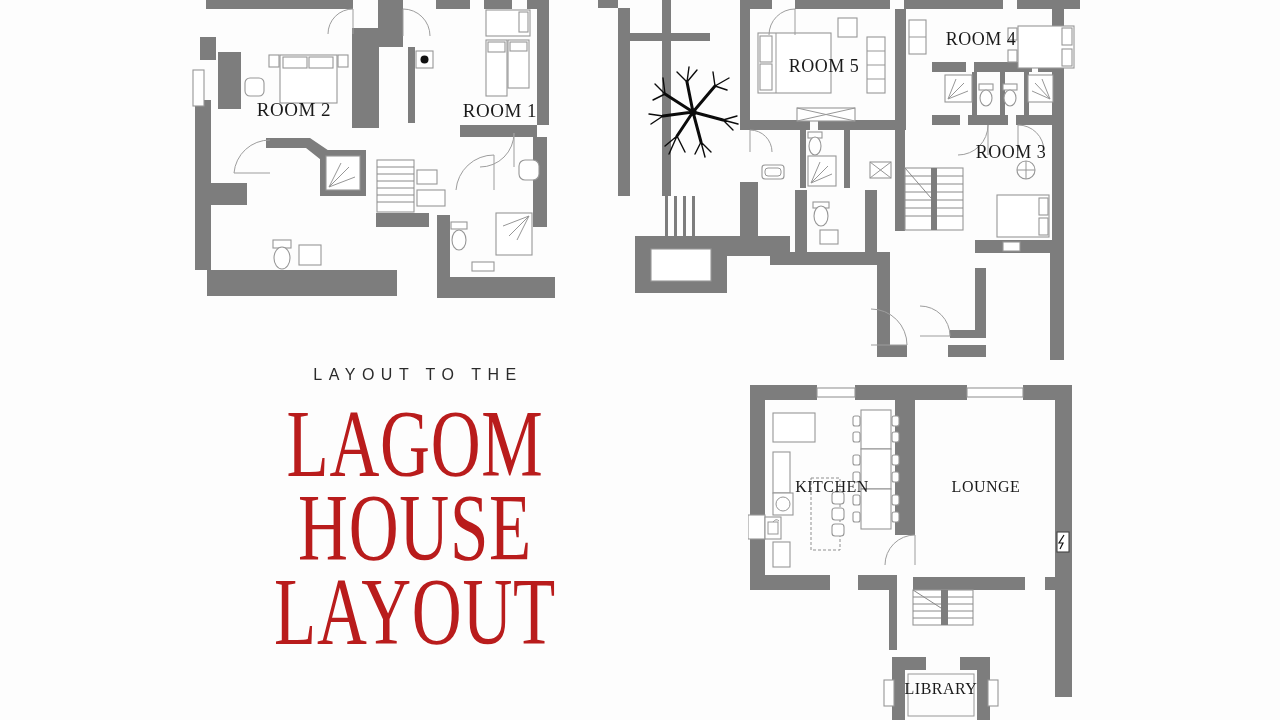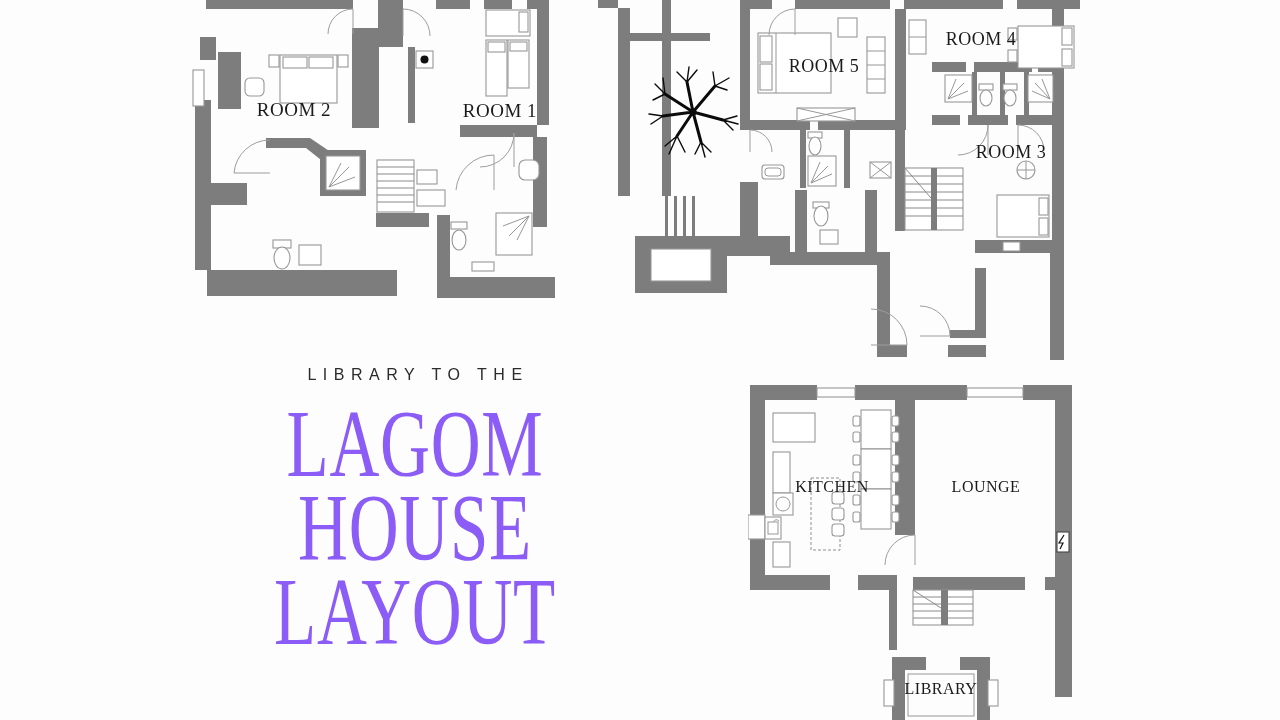--- a/index.html
+++ b/index.html
@@ -15,21 +15,21 @@
   .stair{stroke:#8a8a8a;stroke-width:1;}
   .dark{fill:#111;}
   .tree{stroke:#0b0b0b;fill:none;stroke-linecap:round;}
   .lbl{font-family:"Liberation Serif",serif;fill:#1a1a1a;text-anchor:middle;letter-spacing:.5px;}
   .lblA{font-size:19px;}
   .lblB{font-size:18px;}
   .lblC{font-size:16px;}
   
   .eyebrow{position:absolute;left:230px;top:366px;width:370px;text-align:center;
            font-weight:400;font-size:16px;letter-spacing:6.5px;text-indent:6px;color:#2b2b2b;}
-  .title{position:absolute;left:215px;top:402px;width:400px;text-align:center;color:#8b5cf6;}
+  .title{position:absolute;left:215px;top:402px;width:400px;text-align:center;color:#b91c1c;}
   .title span{display:block;font-family:"Liberation Serif",serif;font-weight:400;
               font-size:96px;line-height:84px;letter-spacing:1px;transform:scaleX(.72);}
 </style>
 </head>
 <body>
 
 <div class="stage">
 
   <svg class="plan" style="left:189px;top:0;" width="396" height="300" viewBox="0 0 396 300">
     <g>
@@ -381,20 +381,20 @@
       <rect class="f2" x="160" y="292" width="66" height="42"></rect>
     </g>
     <g>
       <path class="door" d="M167,153 A30,30 0 0 0 137,183 M167,153 L167,183"></path>
     </g>
     <text class="lbl lblC" x="84" y="110">KITCHEN</text>
     <text class="lbl lblC" x="238" y="110">LOUNGE</text>
     <text class="lbl lblC" x="193" y="312">LIBRARY</text>
   </svg>
 
-  <div class="eyebrow">LIBRARY TO THE</div>
+  <div class="eyebrow">LAYOUT TO THE</div>
   <div class="title">
     <span>LAGOM</span>
     <span>HOUSE</span>
     <span>LAYOUT</span>
   </div>
 
 </div>
 
 </body></html>

